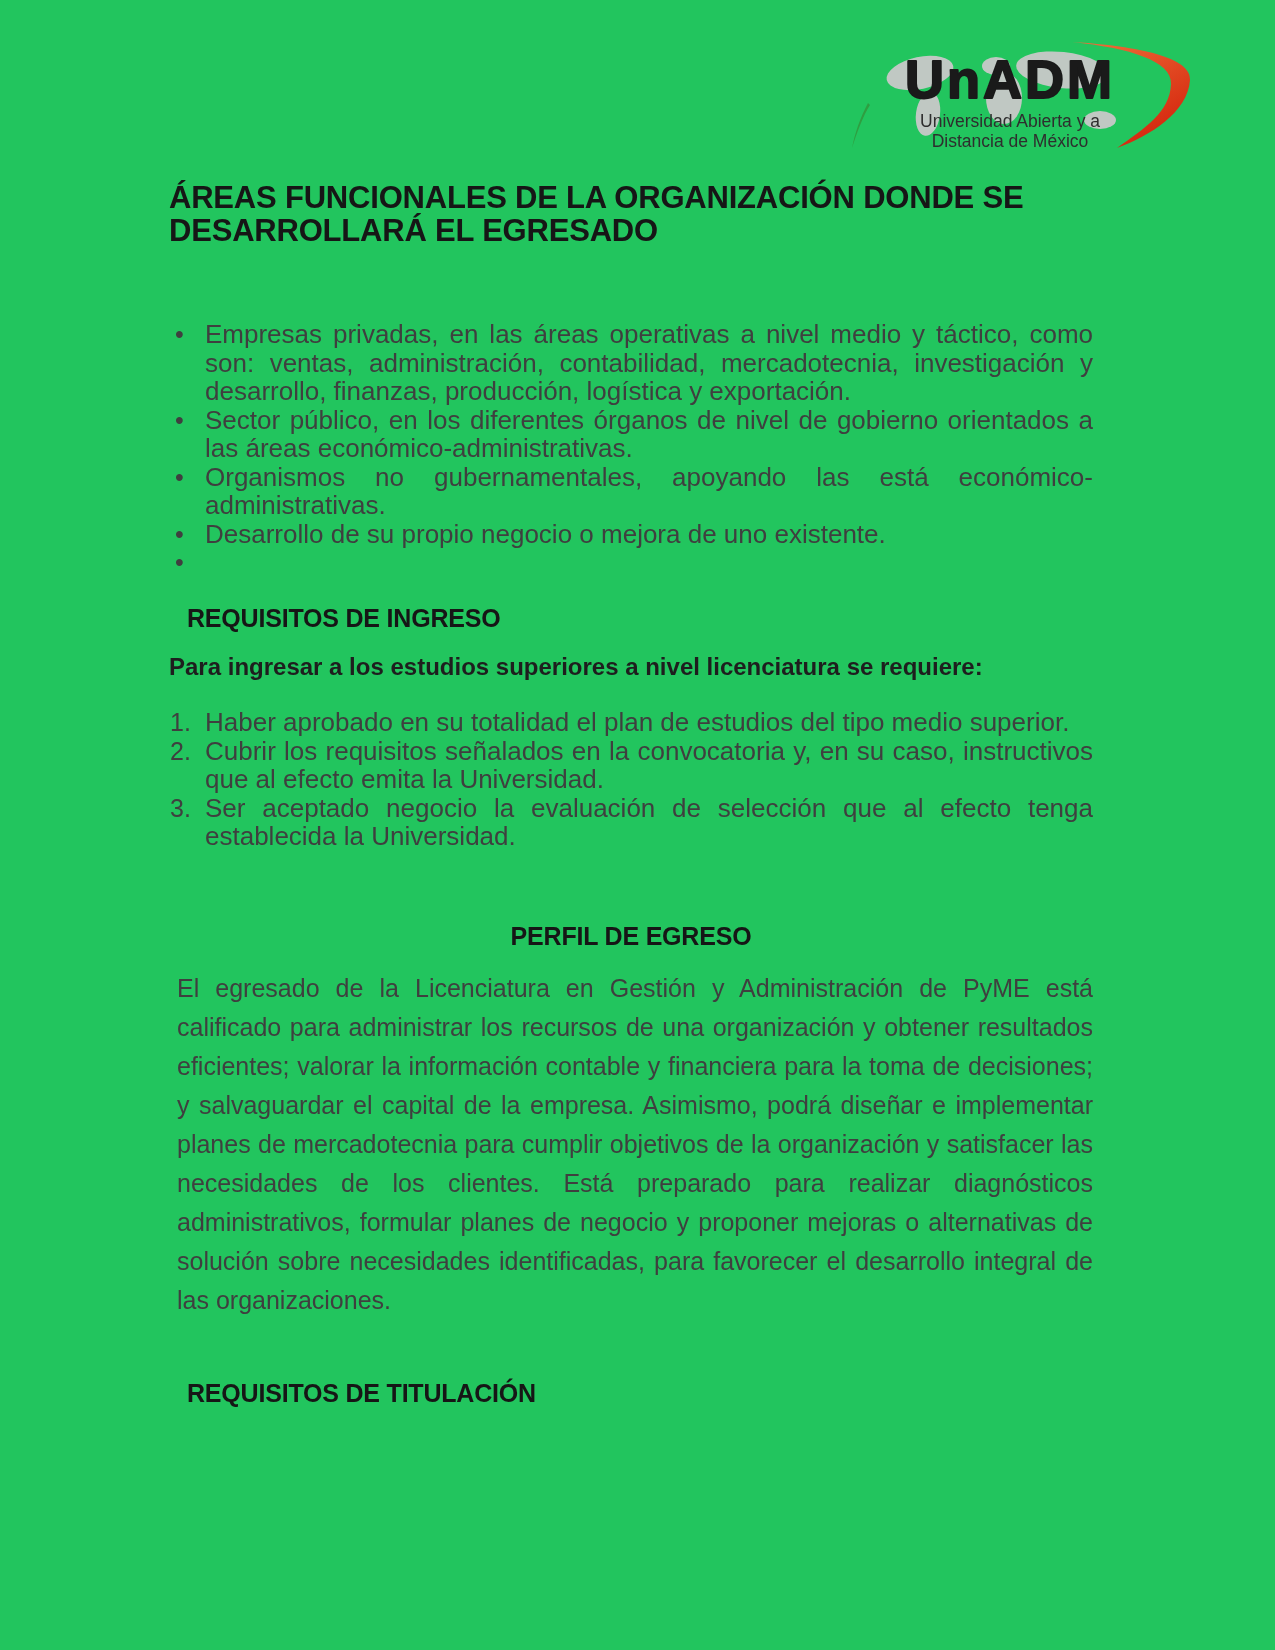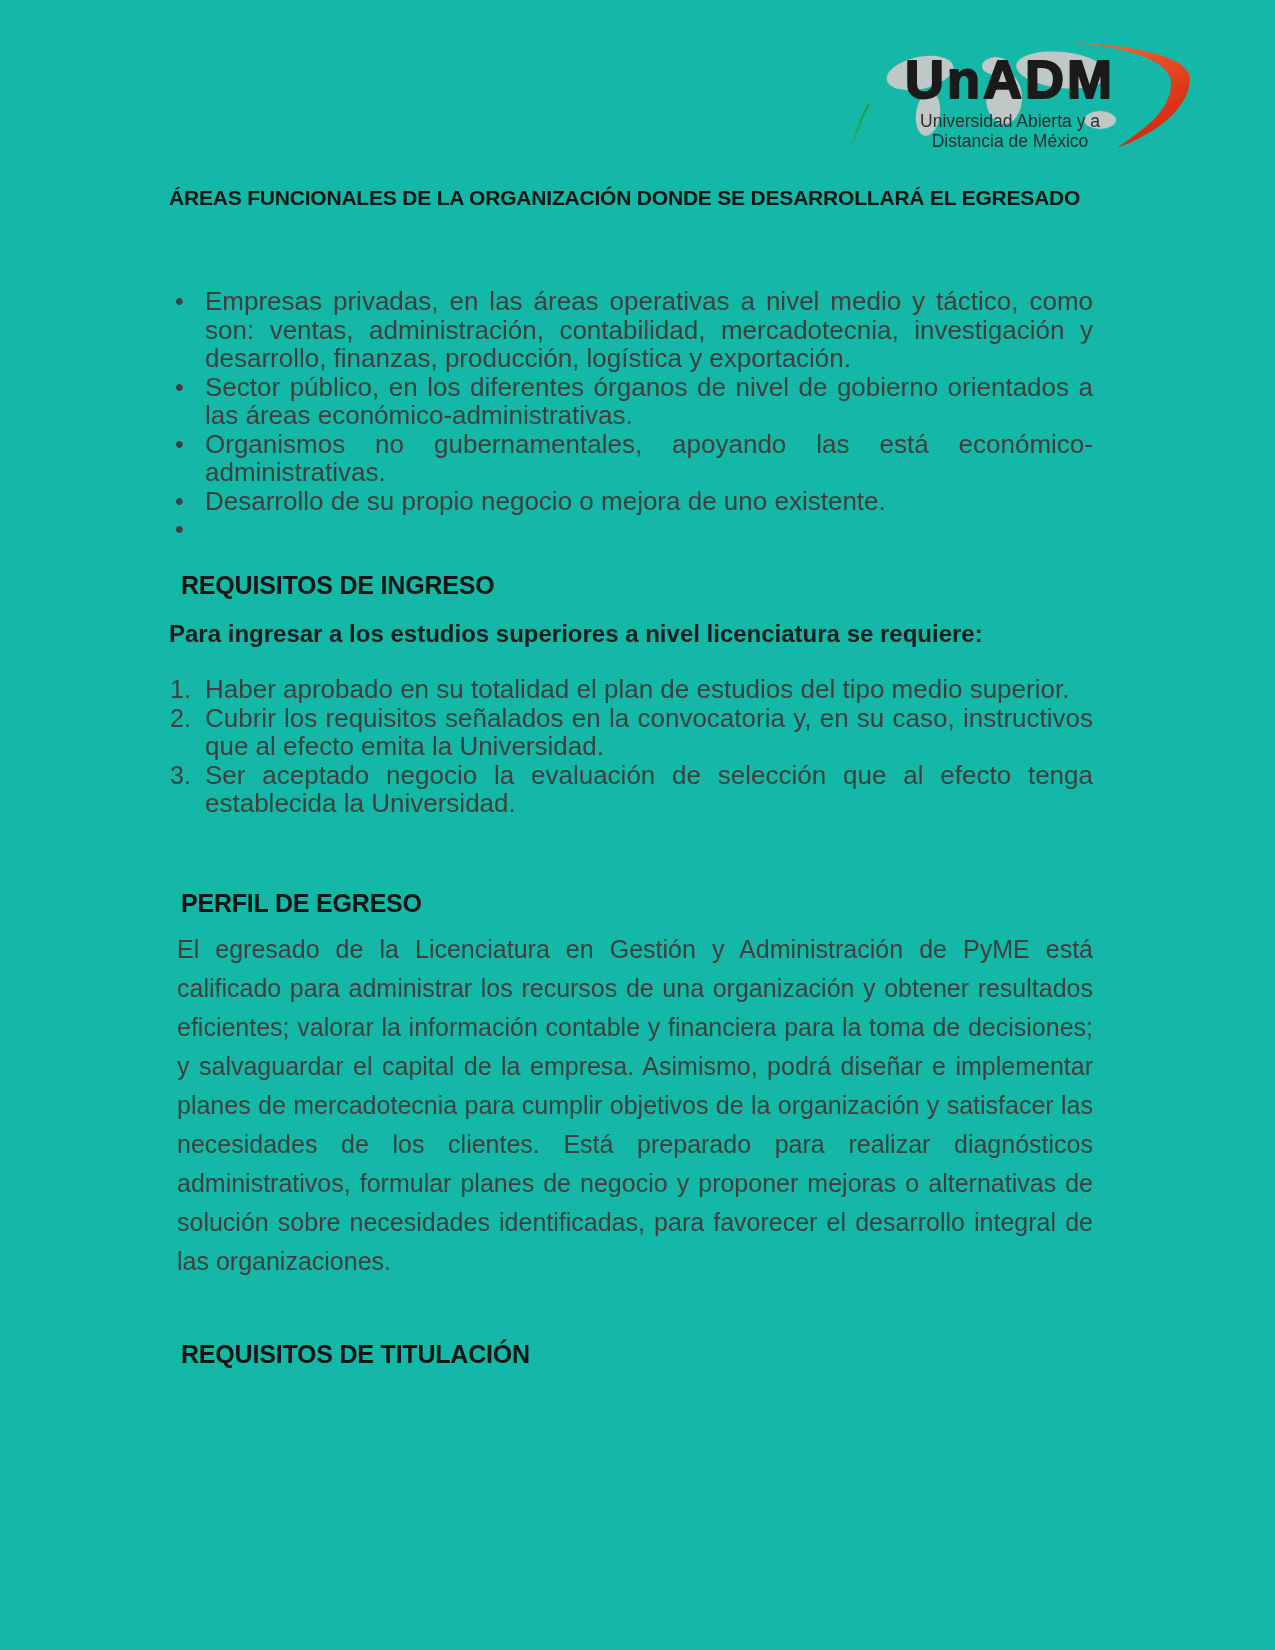--- a/index.html
+++ b/index.html
@@ -1,54 +1,54 @@
 <!DOCTYPE html>
 <html lang="es"><head>
 <meta charset="utf-8">
 <style>
   html,body { margin:0; padding:0; background:#ffffff; }
   .page {
     position:relative;
     width:1275px; height:1650px;
-    background:#14b8a6;
+    background:#22c55e;
     font-family:"Liberation Sans", sans-serif;
     color:#3f3f3f;
     overflow:hidden;
   }
   .content {
     position:absolute; left:169px; top:0;
     width:924px;
   }
   h1.doc-title {
     margin:181px 0 0 0;
-    font-size:21px; line-height:33px; letter-spacing:-0.2px;
+    font-size:31px; line-height:33px; letter-spacing:-0.2px;
     font-weight:bold; color:#161616;
   }
   .body-text { font-size:25px; line-height:28.5px; }
   ul.bullets, ol.numbered {
     margin:0; padding:0; list-style:none;
   }
   ul.bullets { margin-top:73px; }
   ol.numbered { margin-top:27px; }
   ul.bullets li, ol.numbered li { display:flex; align-items:flex-start; }
   .li-marker {
     flex:none; width:36px; padding-left:6px; box-sizing:border-box;
     font-size:25px; line-height:28.5px; color:#3f3f3f;
   }
   ol.numbered .li-marker { padding-left:1px; }
   .li-text {
     flex:1 1 auto; text-align:justify;
     font-size:26px; line-height:28.5px;
   }
   h2.section-heading {
-    margin:12px; font-size:25px; line-height:30px; letter-spacing:-0.2px;
+    margin:18px; font-size:25px; line-height:30px; letter-spacing:-0.2px;
     font-weight:bold; color:#161616;
   }
   h2.heading-ingreso    { margin-top:26px; }
-  h2.heading-perfil     { margin-top:70px; }
+  h2.heading-perfil     { margin-top:70px;text-align:center; }
   h2.heading-titulacion { margin-top:58px; }
   p.intro-bold {
     margin:20px 0 0 0;
     font-size:24px; line-height:28.5px; font-weight:bold; color:#1e1e1e;
     white-space:nowrap;
   }
   p.profile-paragraph {
     margin:12px 0 0 8px;
     font-size:25px; line-height:39px; text-align:justify;
   }

